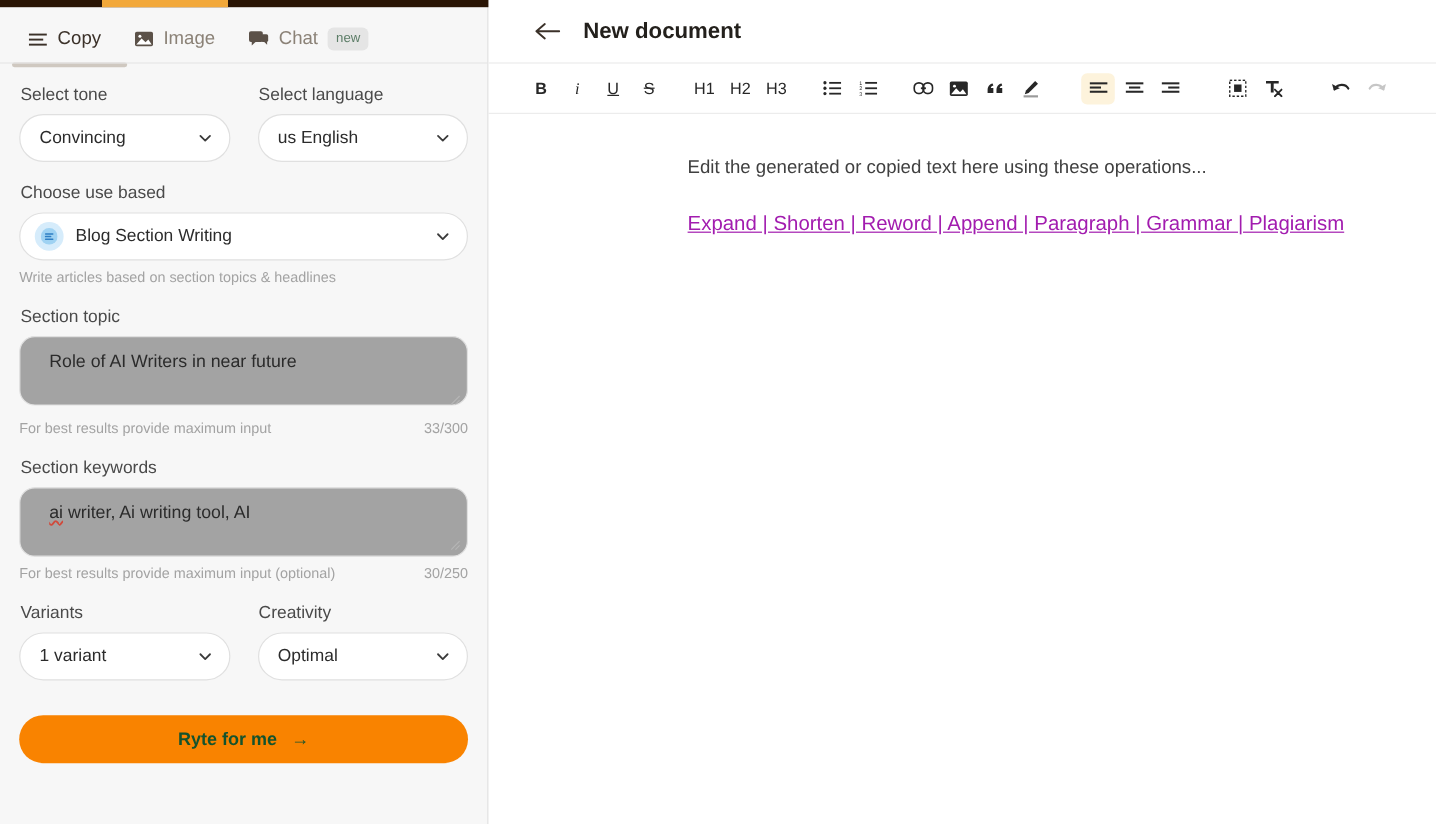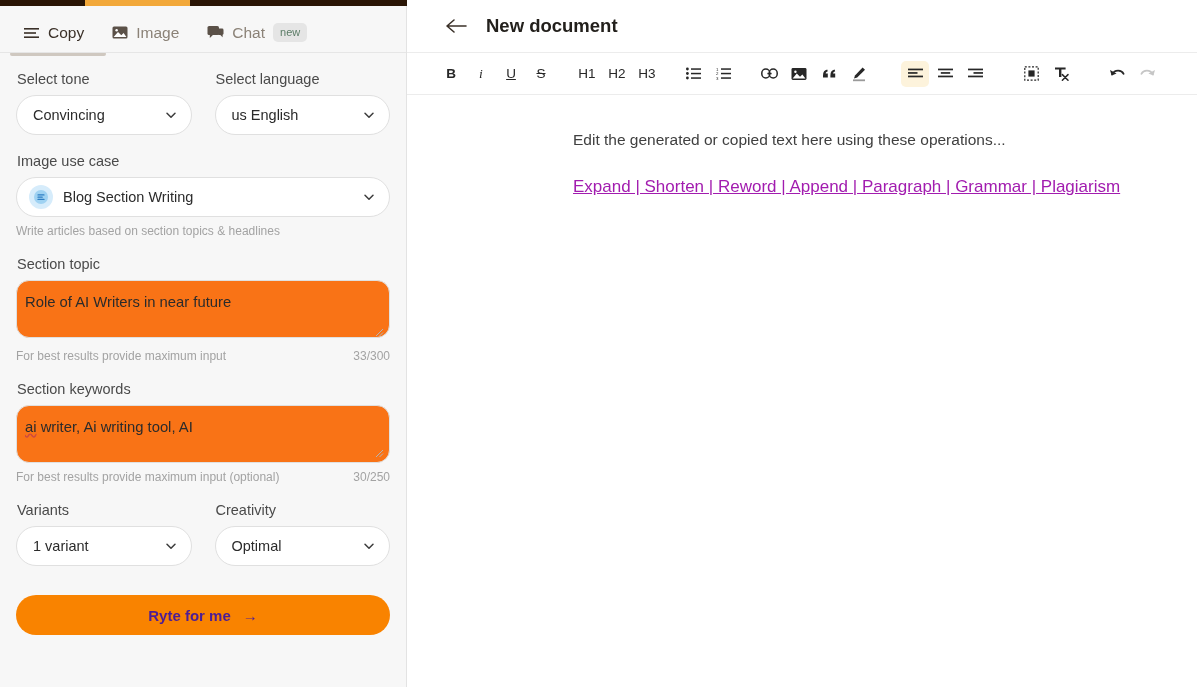--- a/index.html
+++ b/index.html
@@ -78,36 +78,36 @@
   }
   .field-block { margin-top: 18px; }
   .hint {
     font-size: 12px; color: #a3a3a3; margin-top: 7px; display: flex;
     justify-content: space-between; align-items: baseline;
   }
   .hint .counter { color: #a3a3a3; }
 
   .ta-wrap { position: relative; }
   .textarea {
-    width: 100%; height: 58px; background: #f97316;
+    width: 100%; height: 58px; background: #a3a3a3;
     border: 1px solid #e0e0e0; border-radius: 13px;
-    padding: 12px 8px; font-size: 14.8px; color: #2b2b2b;
+    padding: 12px 24px; font-size: 14.8px; color: #2b2b2b;
     font-family: "Liberation Sans", sans-serif; resize: none; outline: none;
     overflow: hidden; line-height: 1.35;
   }
   .spell { text-decoration: underline wavy #d04a3c; text-decoration-skip-ink: none; }
   .resize-grip {
     position: absolute; right: 6px; bottom: 5px; width: 10px; height: 10px;
     pointer-events: none;
   }
 
   .cta {
     margin-top: 29px; width: 100%; height: 40px;
     background: #f98300; border: none; border-radius: 22px;
-    color: #4c1d95; font-size: 15px; font-weight: bold; cursor: pointer;
+    color: #14532d; font-size: 15px; font-weight: bold; cursor: pointer;
     display: flex; align-items: center; justify-content: center; gap: 12px;
     font-family: "Liberation Sans", sans-serif;
   }
 
   
   .main { flex: 1; height: 687px; background: #fff; display: flex; flex-direction: column; }
   .doc-header {
     height: 53px; display: flex; align-items: center; gap: 19px;
     padding-left: 38px; border-bottom: 1px solid #ececec; flex: 0 0 53px;
   }
@@ -207,21 +207,21 @@
             <span class="chev">
               <svg width="12" height="12" viewBox="0 0 12 12">
                 <path d="M2 4.2 L6 8.2 L10 4.2" stroke="#3b3b3b" stroke-width="1.5" fill="none" stroke-linecap="round" stroke-linejoin="round"></path>
               </svg>
             </span>
           </div>
         </div>
       </div>
 
       <div class="field-block">
-        <span class="field-label">Image use case</span>
+        <span class="field-label">Choose use based</span>
         <div class="select wide">
           <span class="usecase-icon">
             <svg width="14" height="14" viewBox="0 0 14 14">
               <circle cx="7" cy="7" r="7" fill="#9fd2f2"></circle>
               <rect x="3.4" y="4.3" width="7.2" height="1.3" rx="0.6" fill="#2f7fc4"></rect>
               <rect x="3.4" y="6.5" width="5.4" height="1.3" rx="0.6" fill="#2f7fc4"></rect>
               <rect x="3.4" y="8.7" width="7.2" height="1.3" rx="0.6" fill="#2f7fc4"></rect>
             </svg>
           </span>
           <span>Blog Section Writing</span>

